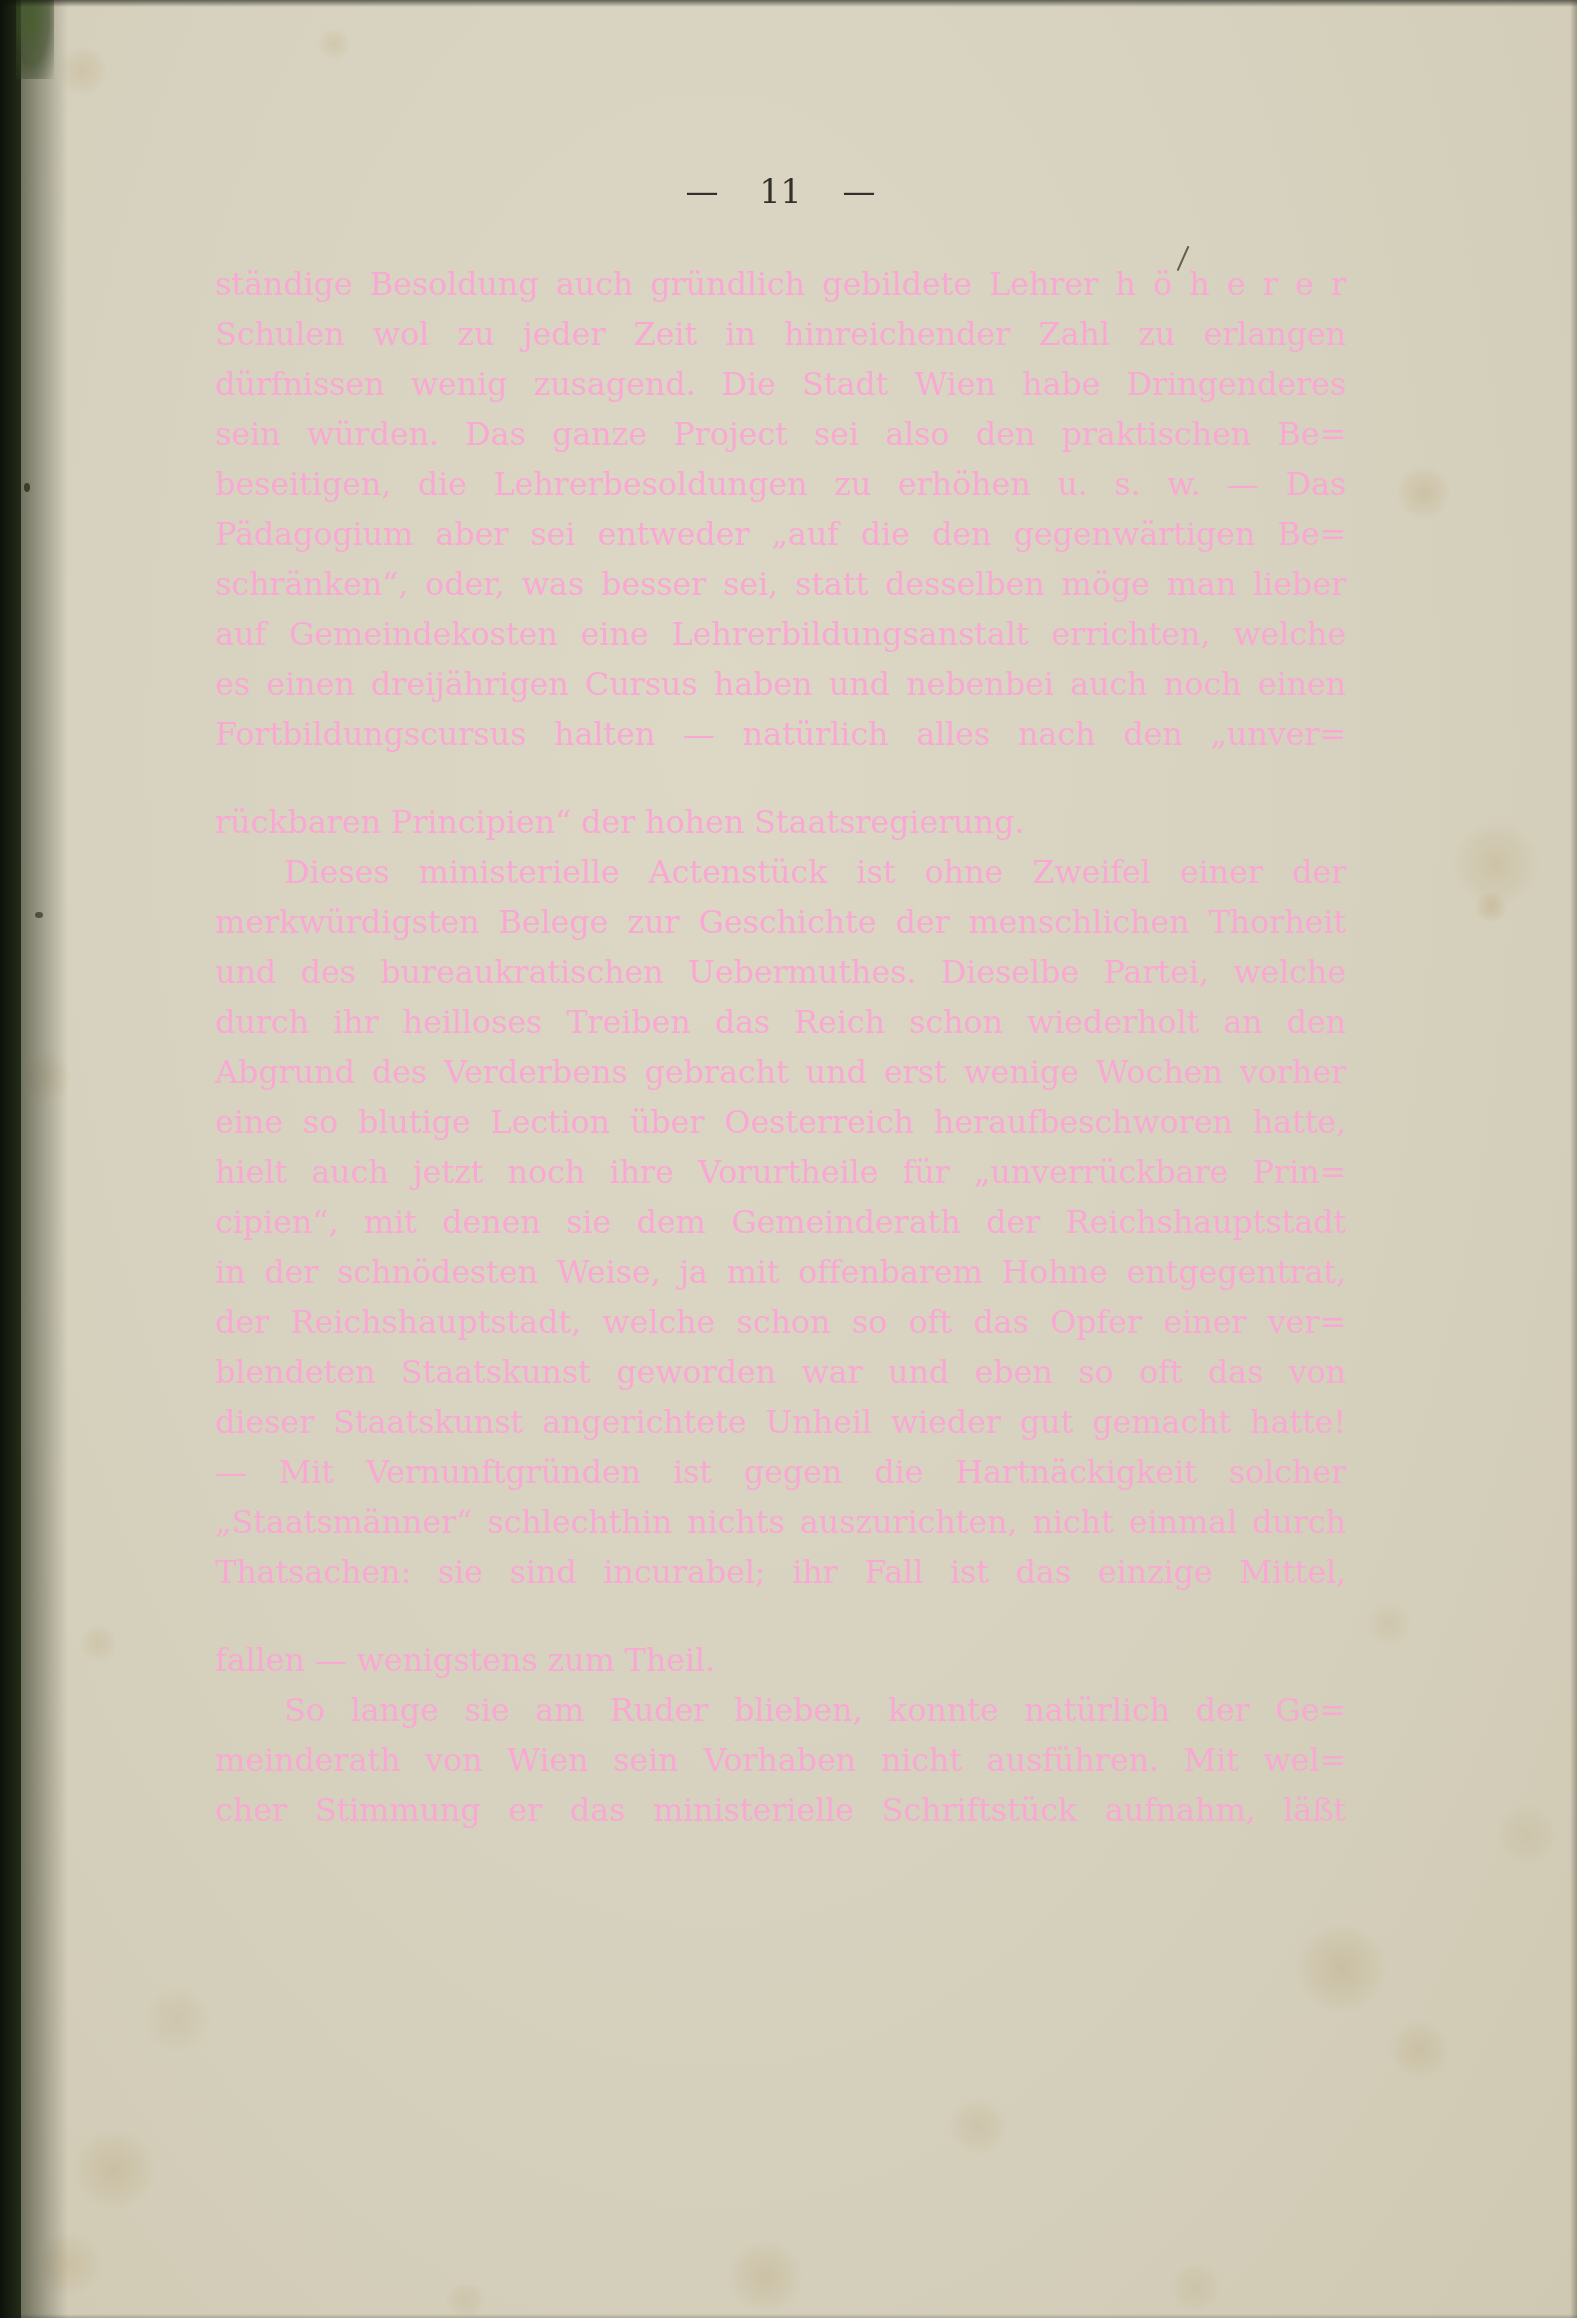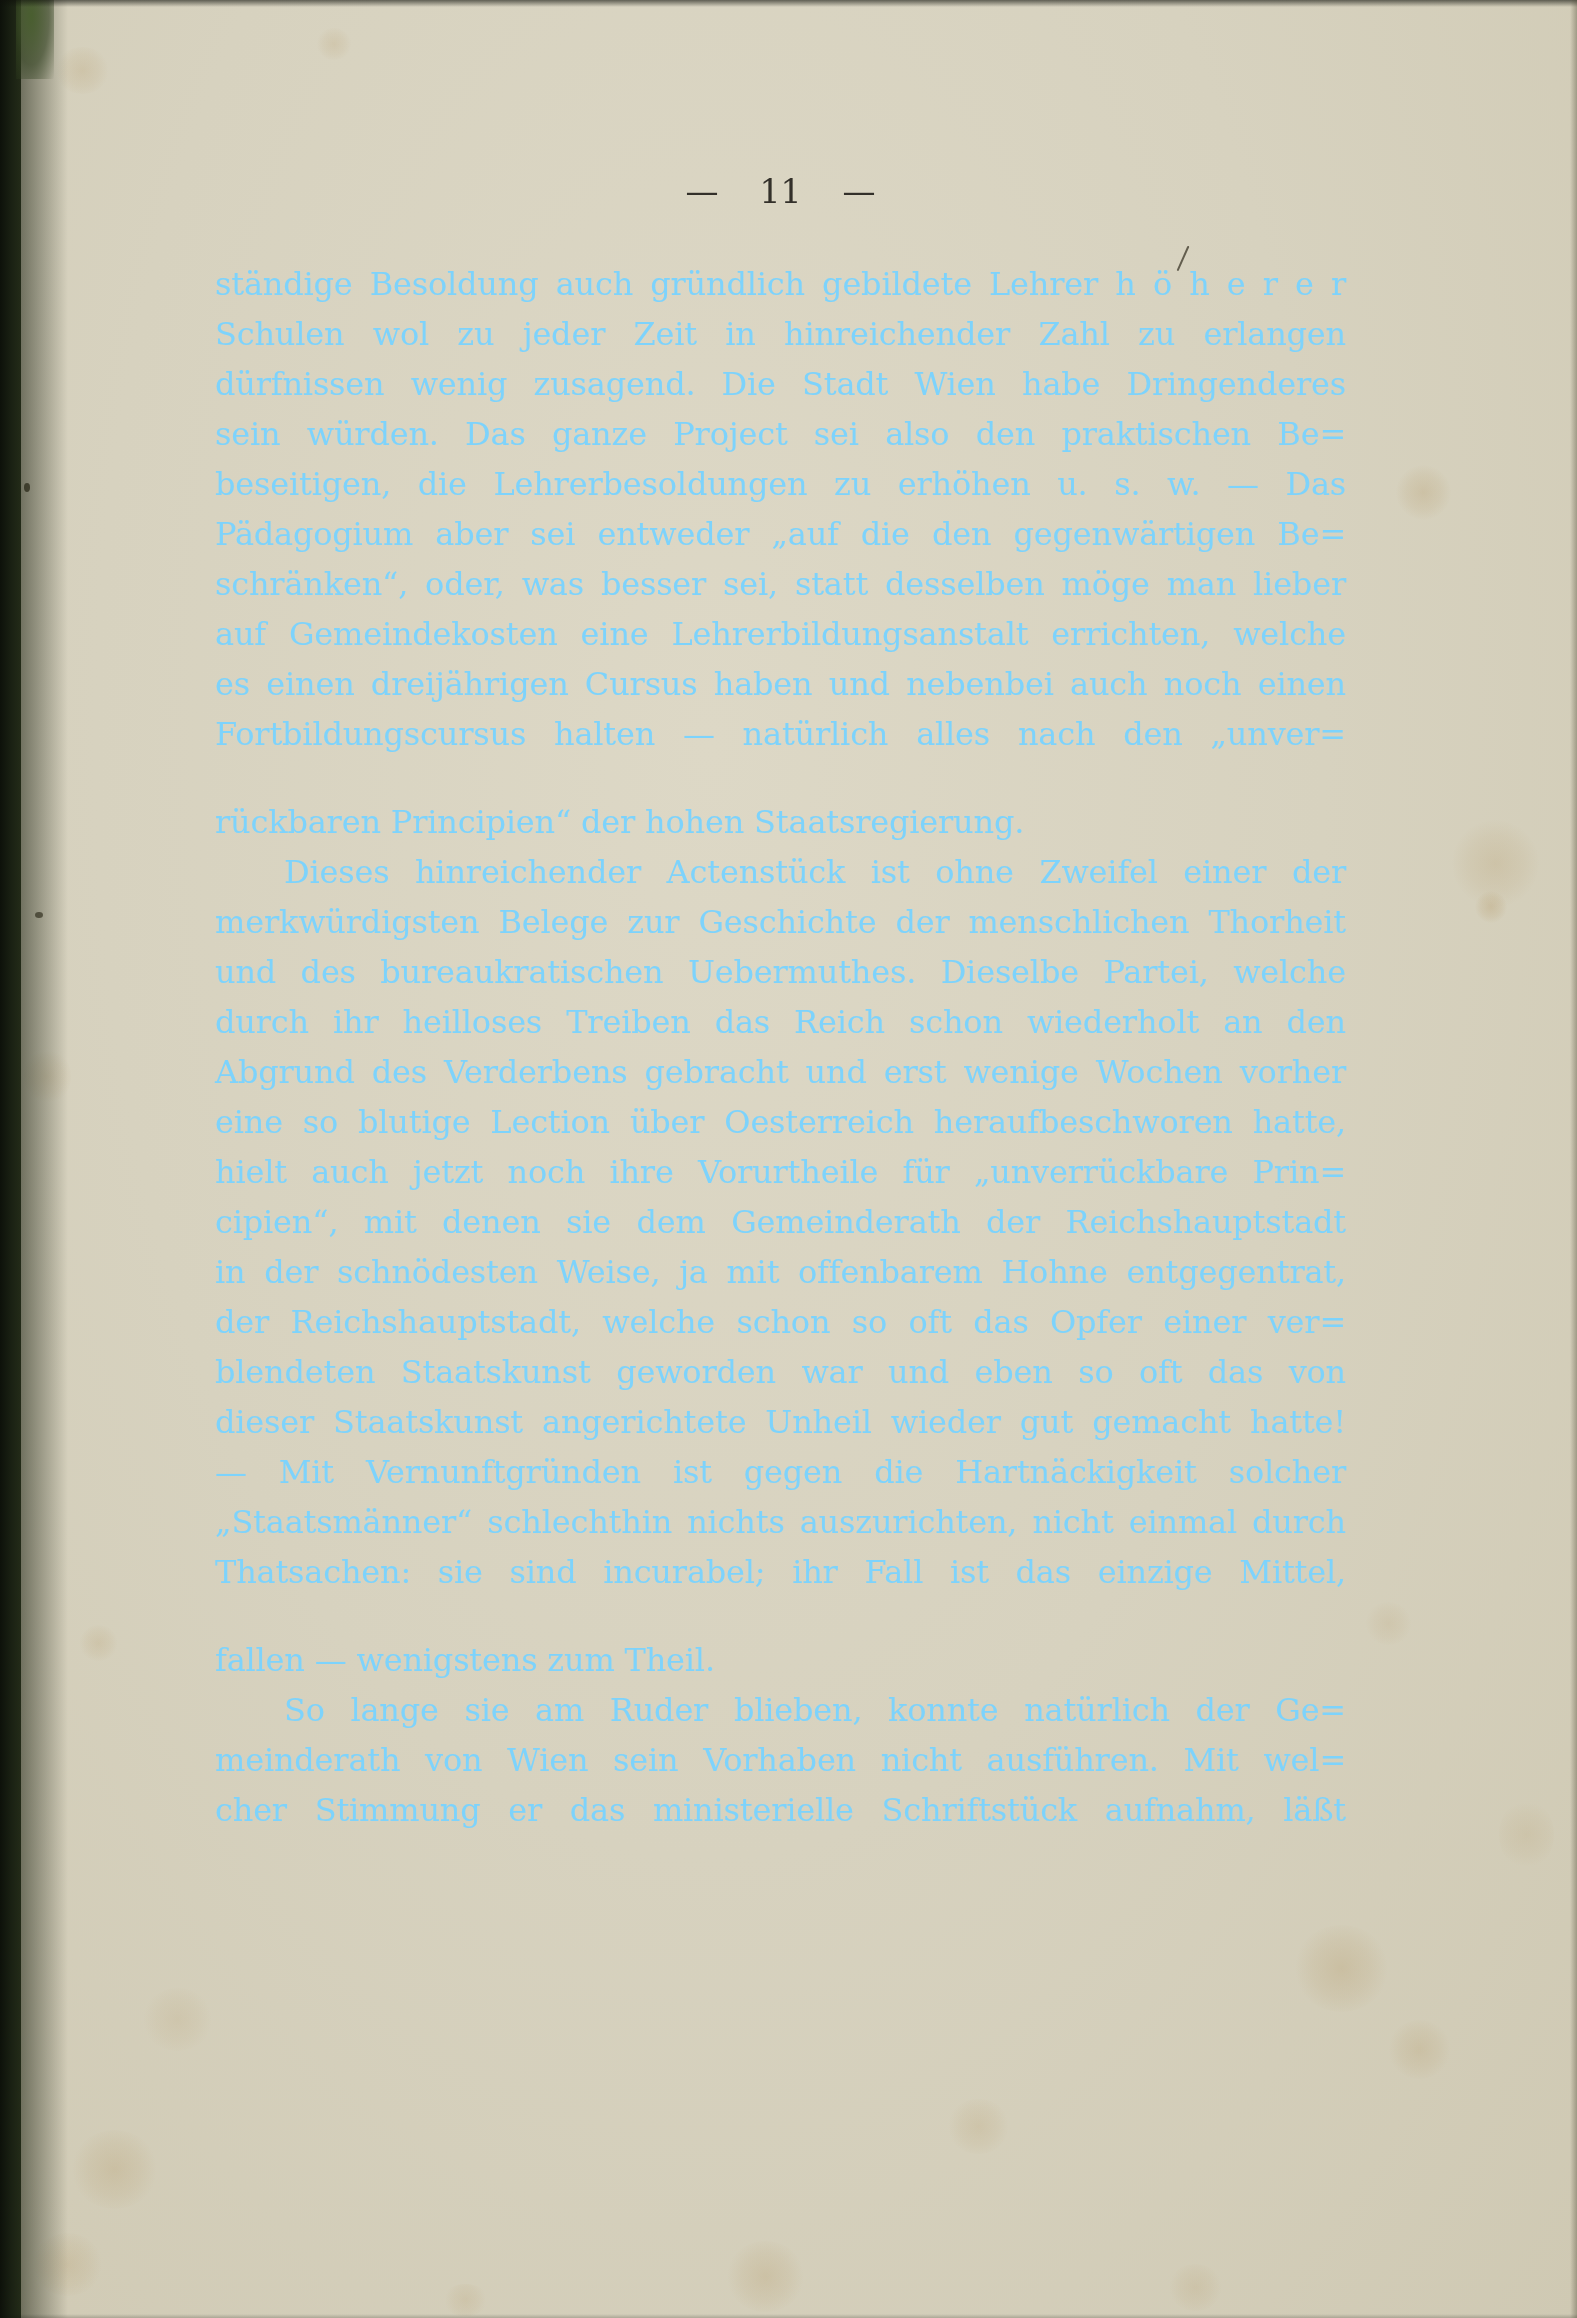--- a/index.html
+++ b/index.html
@@ -75,21 +75,21 @@
     align-items: center;
     gap: 41px;
     font-size: 33px;
     color: #33302a;
   }
   .text-block {
     position: absolute;
     left: 215px;
     top: 259px;
     width: 1131px;
-    color: #7dd3fc;
+    color: #f9a8d4;
   }
   .ln {
     font-size: 32px;
     line-height: 50px;
     letter-spacing: -0.2px;
     text-align: justify;
     text-align-last: justify;
     white-space: normal;
   }
   .ln-short {
@@ -152,21 +152,21 @@
       <div class="ln">beseitigen, die Lehrerbesoldungen zu erhöhen u. s. w. — Das</div>
       <div class="ln">Pädagogium aber sei entweder „auf die den gegenwärtigen Be=</div>
       <div class="ln">schränken“, oder, was besser sei, statt desselben möge man lieber</div>
       <div class="ln">auf Gemeindekosten eine Lehrerbildungsanstalt errichten, welche</div>
       <div class="ln">es einen dreijährigen Cursus haben und nebenbei auch noch einen</div>
       <div class="ln">Fortbildungscursus halten — natürlich alles nach den „unver=</div>
       <div class="ln ln-short">rückbaren Principien“ der hohen Staatsregierung.</div>
     </div>
 
     <div class="para">
-      <div class="ln ln-indent">Dieses hinreichender Actenstück ist ohne Zweifel einer der</div>
+      <div class="ln ln-indent">Dieses ministerielle Actenstück ist ohne Zweifel einer der</div>
       <div class="ln">merkwürdigsten Belege zur Geschichte der menschlichen Thorheit</div>
       <div class="ln">und des bureaukratischen Uebermuthes. Dieselbe Partei, welche</div>
       <div class="ln">durch ihr heilloses Treiben das Reich schon wiederholt an den</div>
       <div class="ln">Abgrund des Verderbens gebracht und erst wenige Wochen vorher</div>
       <div class="ln">eine so blutige Lection über Oesterreich heraufbeschworen hatte,</div>
       <div class="ln">hielt auch jetzt noch ihre Vorurtheile für „unverrückbare Prin=</div>
       <div class="ln">cipien“, mit denen sie dem Gemeinderath der Reichshauptstadt</div>
       <div class="ln">in der schnödesten Weise, ja mit offenbarem Hohne entgegentrat,</div>
       <div class="ln">der Reichshauptstadt, welche schon so oft das Opfer einer ver=</div>
       <div class="ln">blendeten Staatskunst geworden war und eben so oft das von</div>

